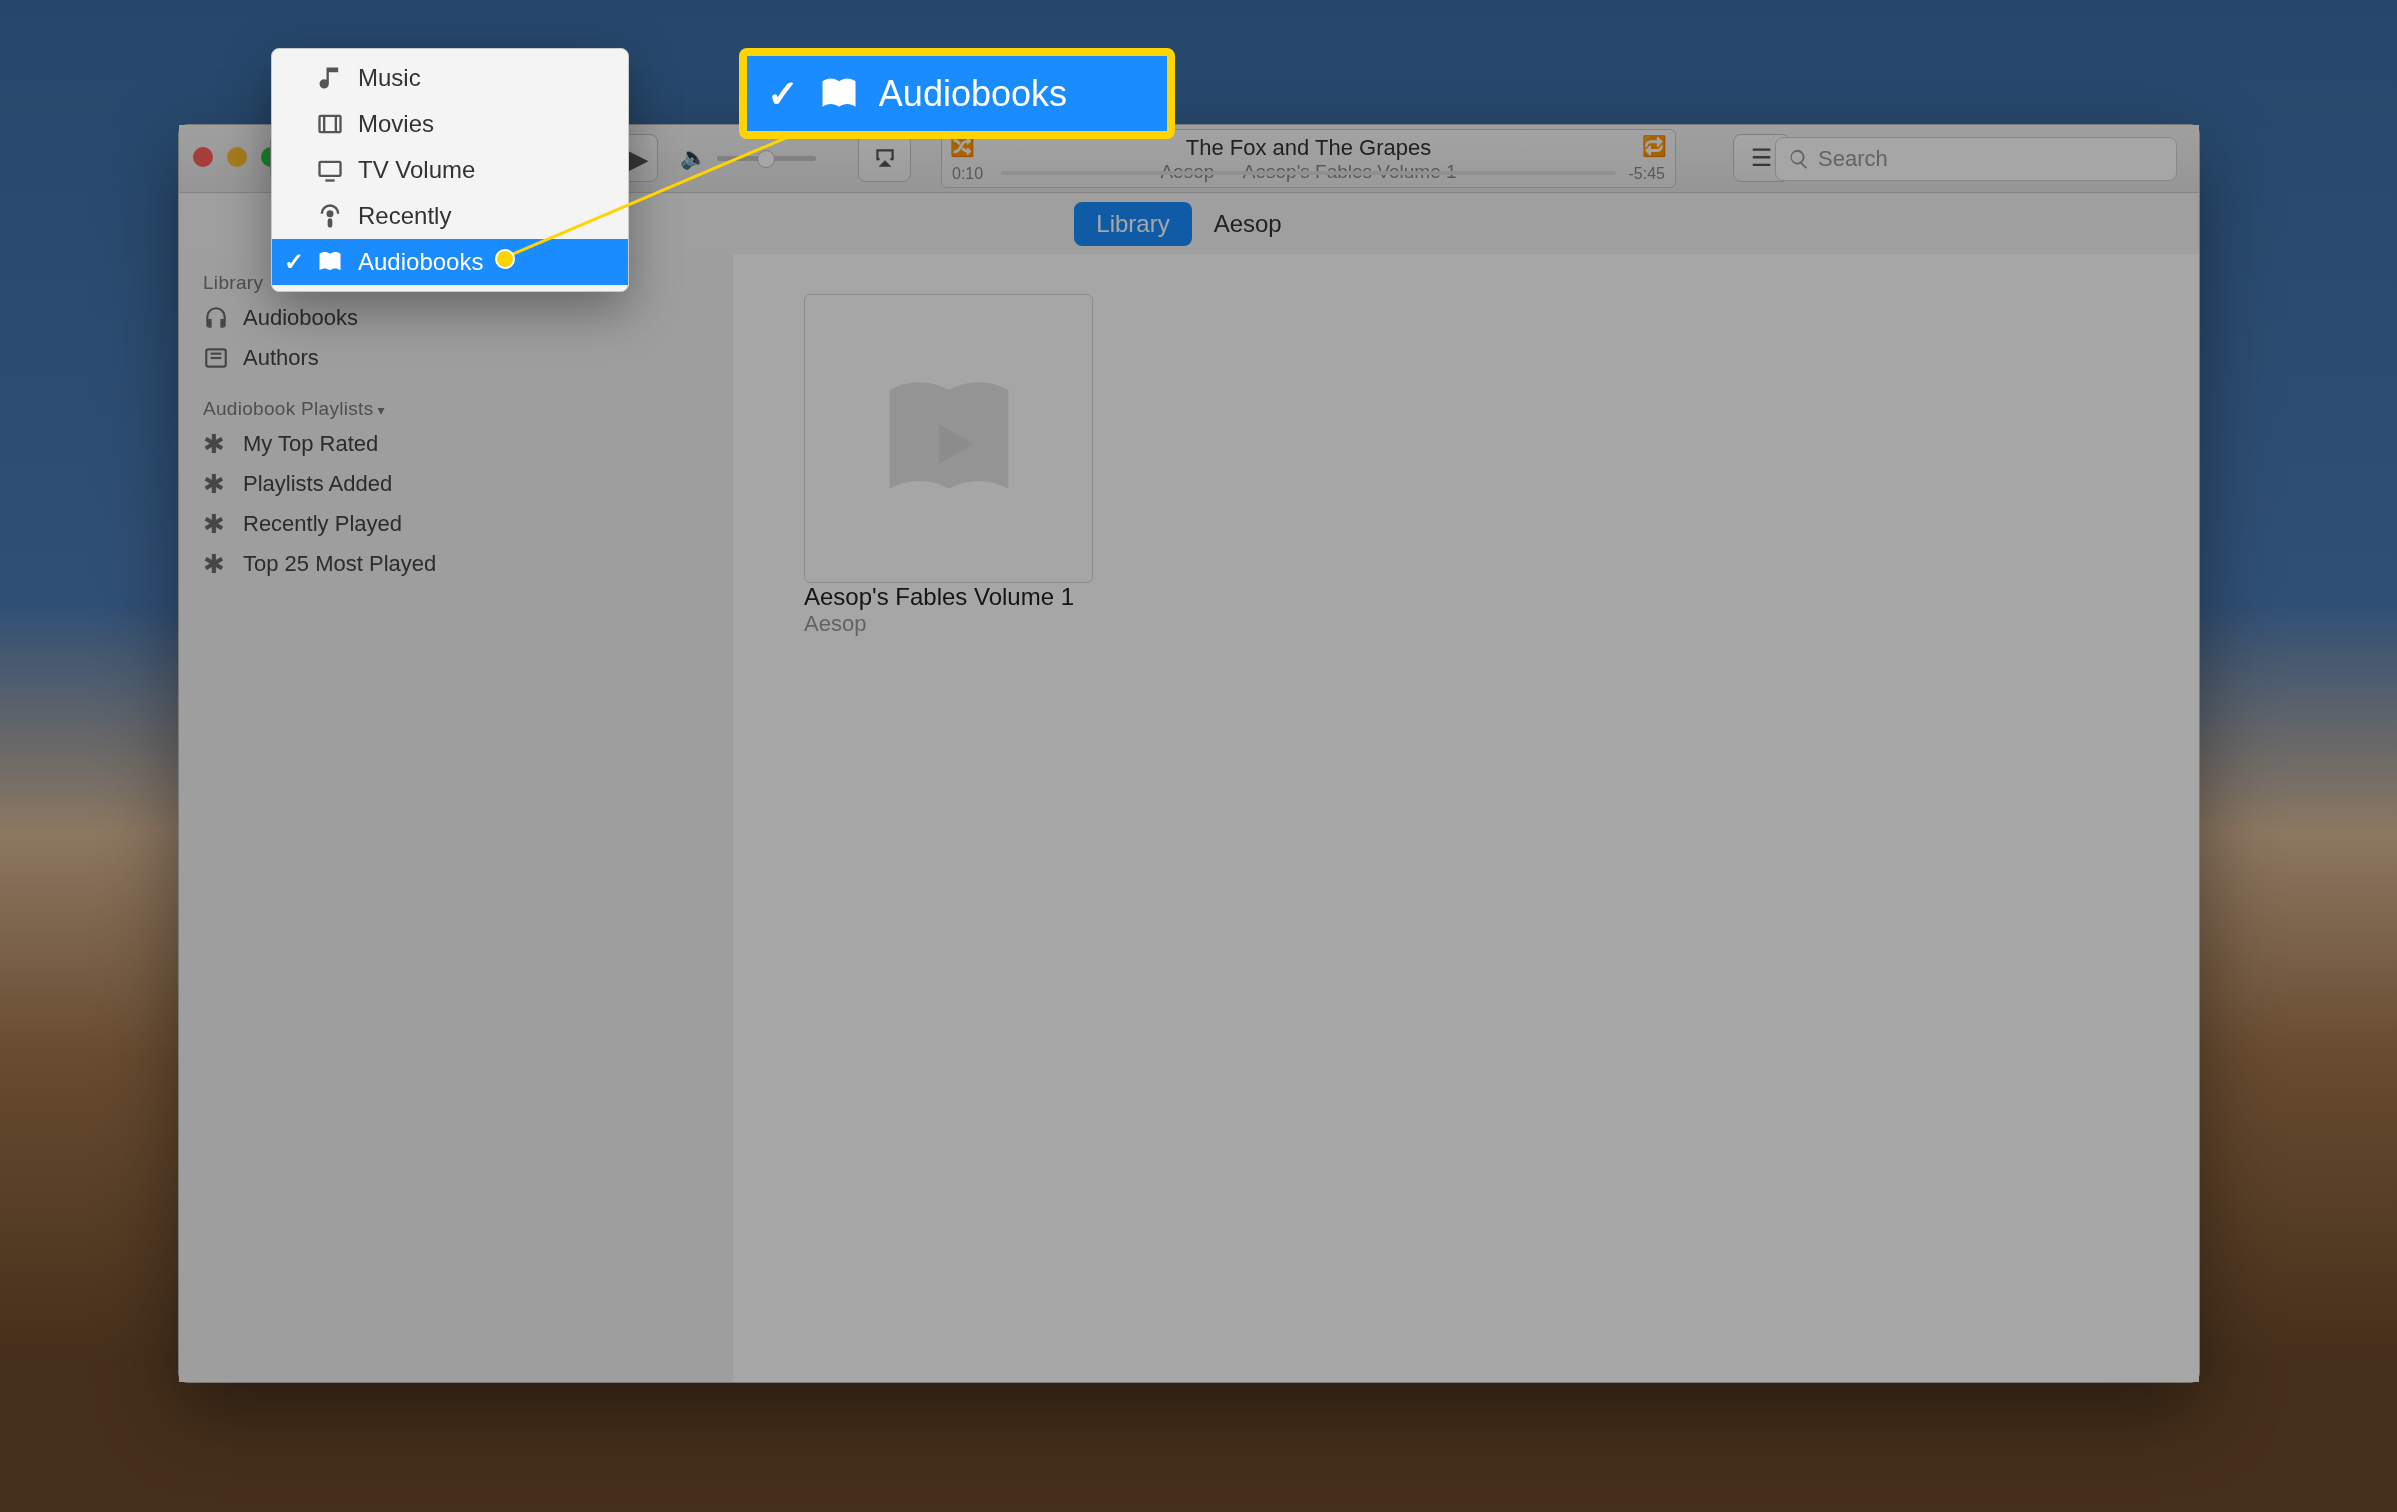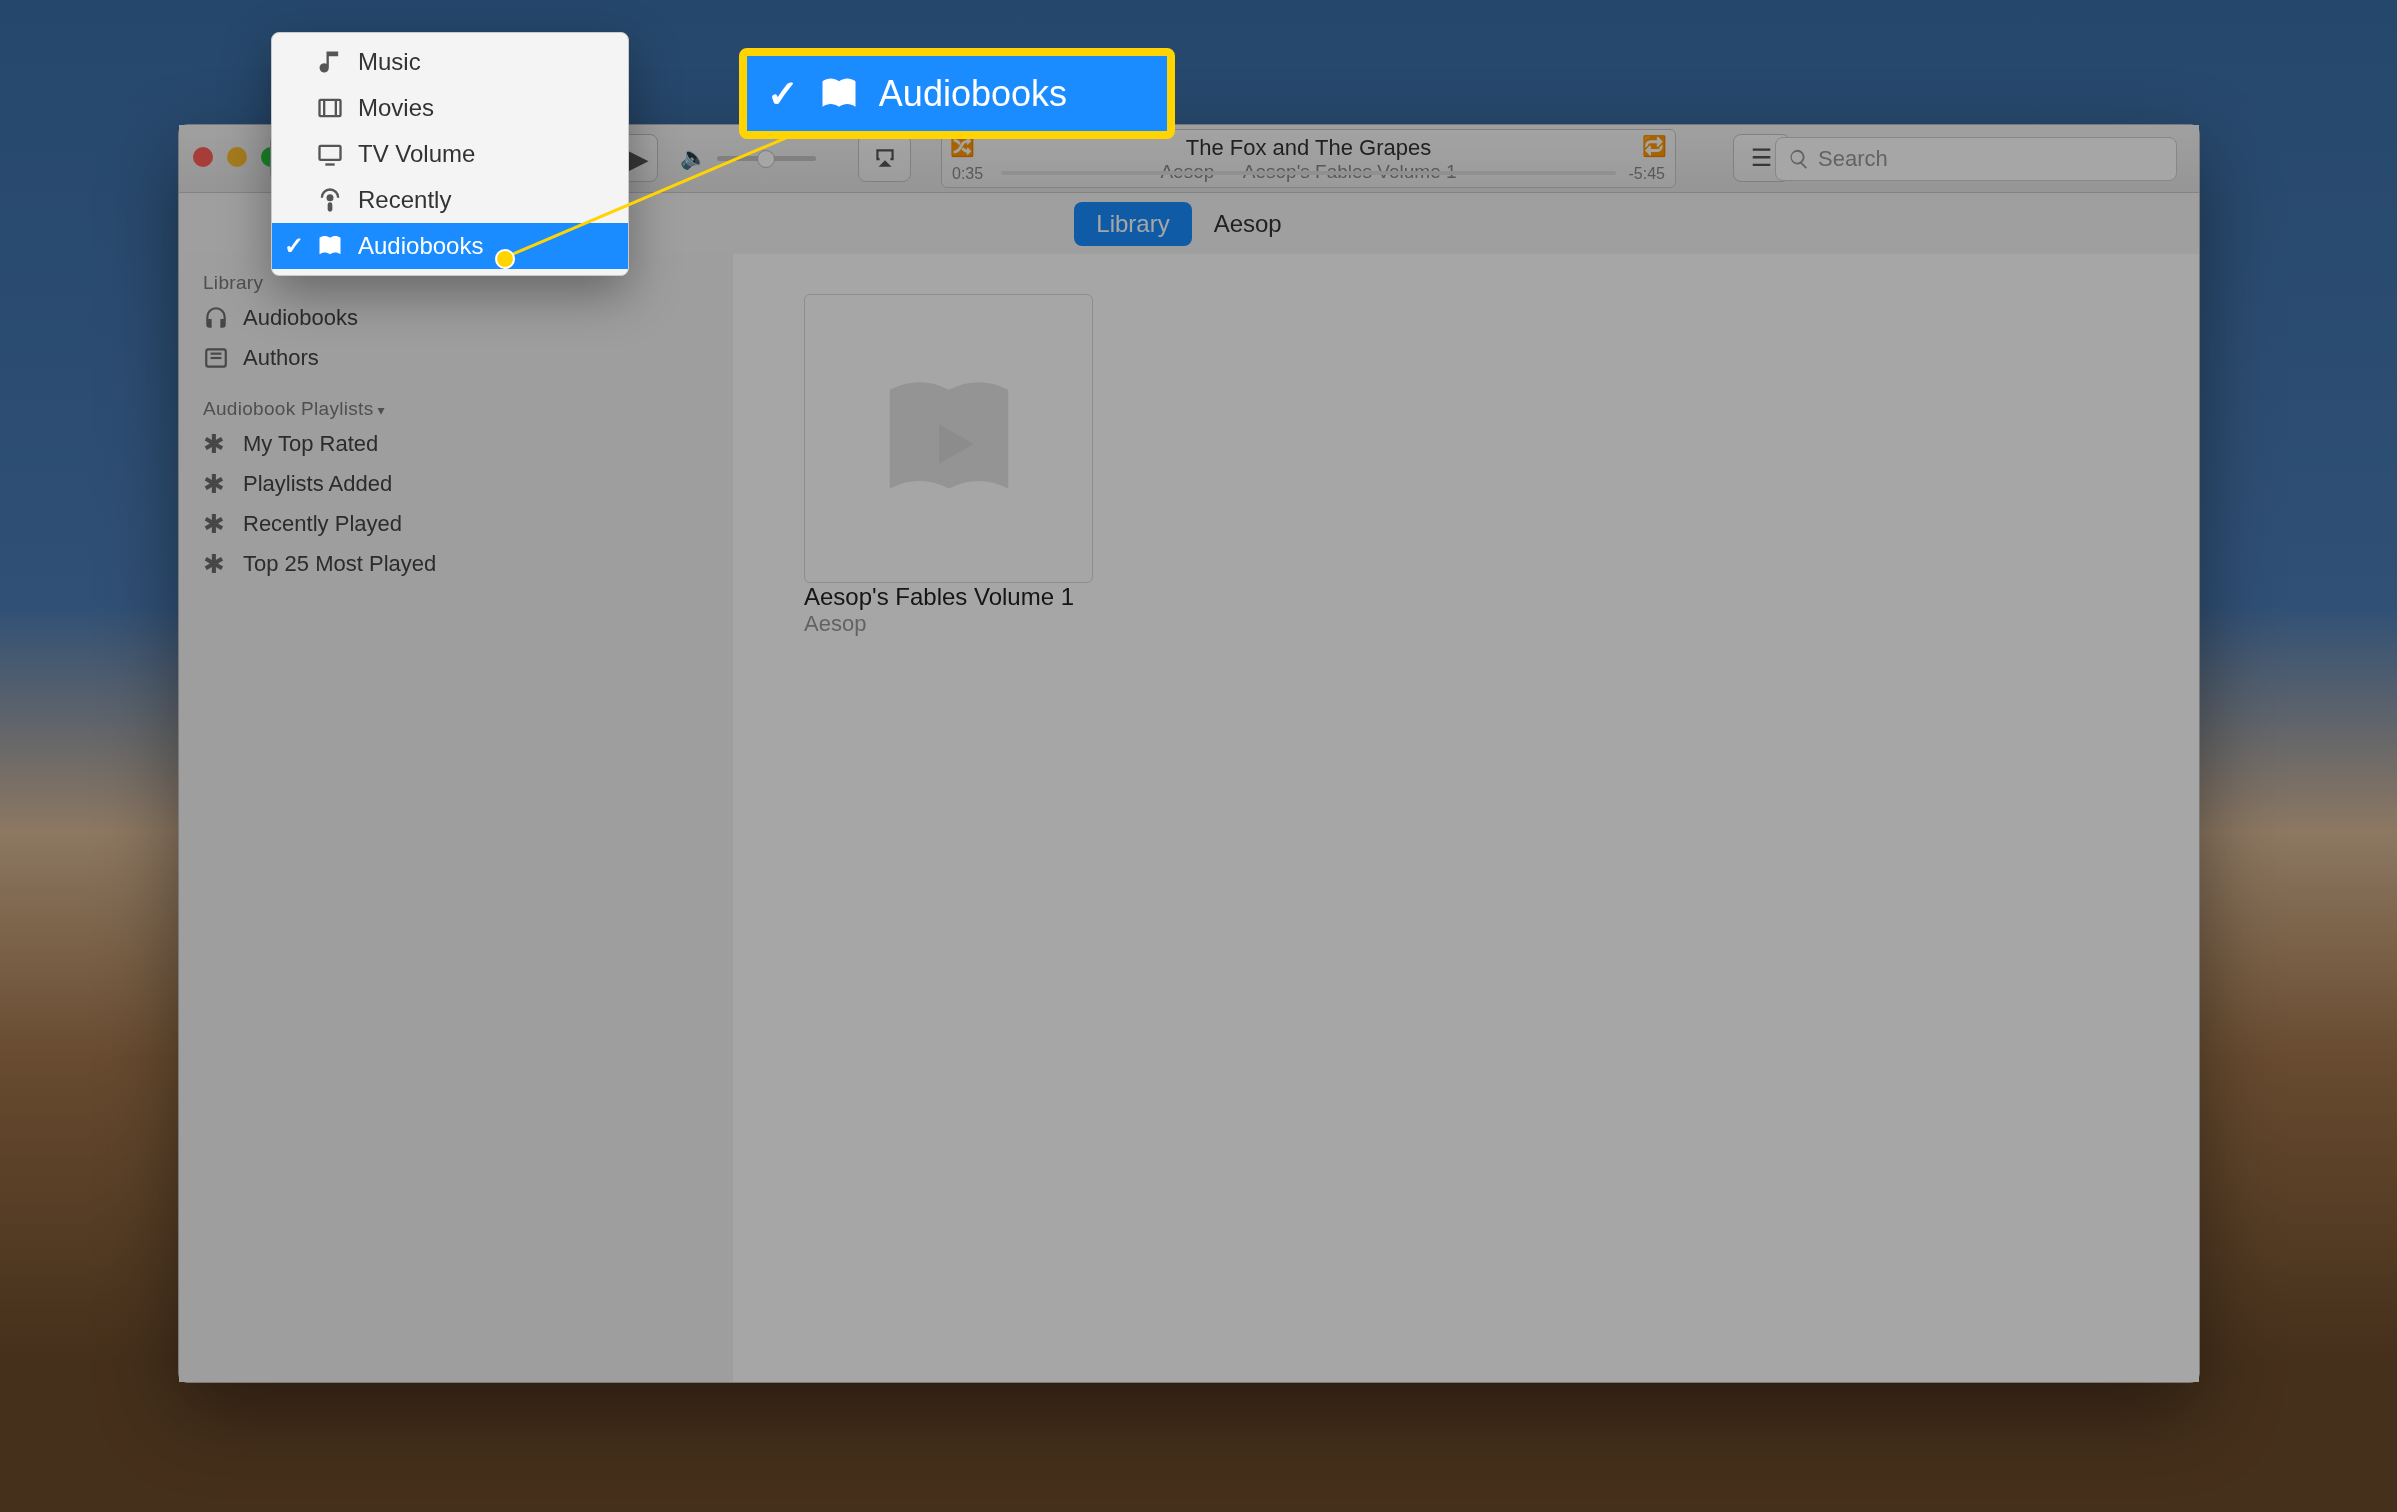--- a/index.html
+++ b/index.html
@@ -59,21 +59,21 @@
   .gear{font-size:26px;line-height:1}
   
   .content{position:absolute;left:554px;top:129px;right:0;bottom:0;background:#fff}
   .tile{position:absolute;left:71px;top:40px;width:287px}
   .cover{width:287px;height:287px;border:1px solid #d9d9d9;border-radius:6px;
     display:flex;align-items:center;justify-content:center;background:#fff}
   .cover svg{width:158px;height:158px;fill:#e3e3e3}
   .t-title{font-size:24px;color:#222}
   .t-sub{font-size:22px;color:#999}
   
-  .menu{position:absolute;left:271px;top:32px;width:356px;background:#f4f4f4;
+  .menu{position:absolute;left:271px;top:48px;width:356px;background:#f4f4f4;
     border:1px solid #c9c9c9;border-radius:8px;box-shadow:0 18px 50px rgba(0,0,0,.35);
     padding:6px 0;z-index:30;font-size:24px;color:#333}
   .mi{display:flex;align-items:center;gap:14px;padding:9px 20px 9px 44px;position:relative}
   .mi svg{width:28px;height:28px;fill:#555}
   .mi.sel{background:#1a8cff;color:#fff}
   .mi.sel svg{fill:#fff}
   .mi .check{position:absolute;left:12px;font-weight:700}
   .marker{position:absolute;left:495px;top:249px;width:16px;height:16px;border-radius:50%;
     background:#ffd400;border:2px solid #fff;z-index:40}
   
@@ -124,21 +124,21 @@
           </svg>
       </div>
     </div>
 
     <div class="lcd">
       <span class="shuffle">🔀</span>
       <span class="repeat">🔁</span>
       <div class="lcd-title">The Fox and The Grapes</div>
       <div class="lcd-sub">Aesop — Aesop's Fables Volume 1</div>
       <div class="lcd-bar"></div>
-      <div class="lcd-time l">0:35</div>
+      <div class="lcd-time l">0:10</div>
       <div class="lcd-time r">-5:45</div>
     </div>
 
     <div class="tb-group listbtn">
       <div class="tb-btn" style="width:57px">☰</div>
     </div>
 
     <div class="search">
       <svg viewBox="0 0 24 24">
           <path d="M10 2a8 8 0 015.3 13.9l5.4 5.4-1.4 1.4-5.4-5.4A8 8 0 1110 2zm0 2a6 6 0 100 12 6 6 0 000-12z"></path>

